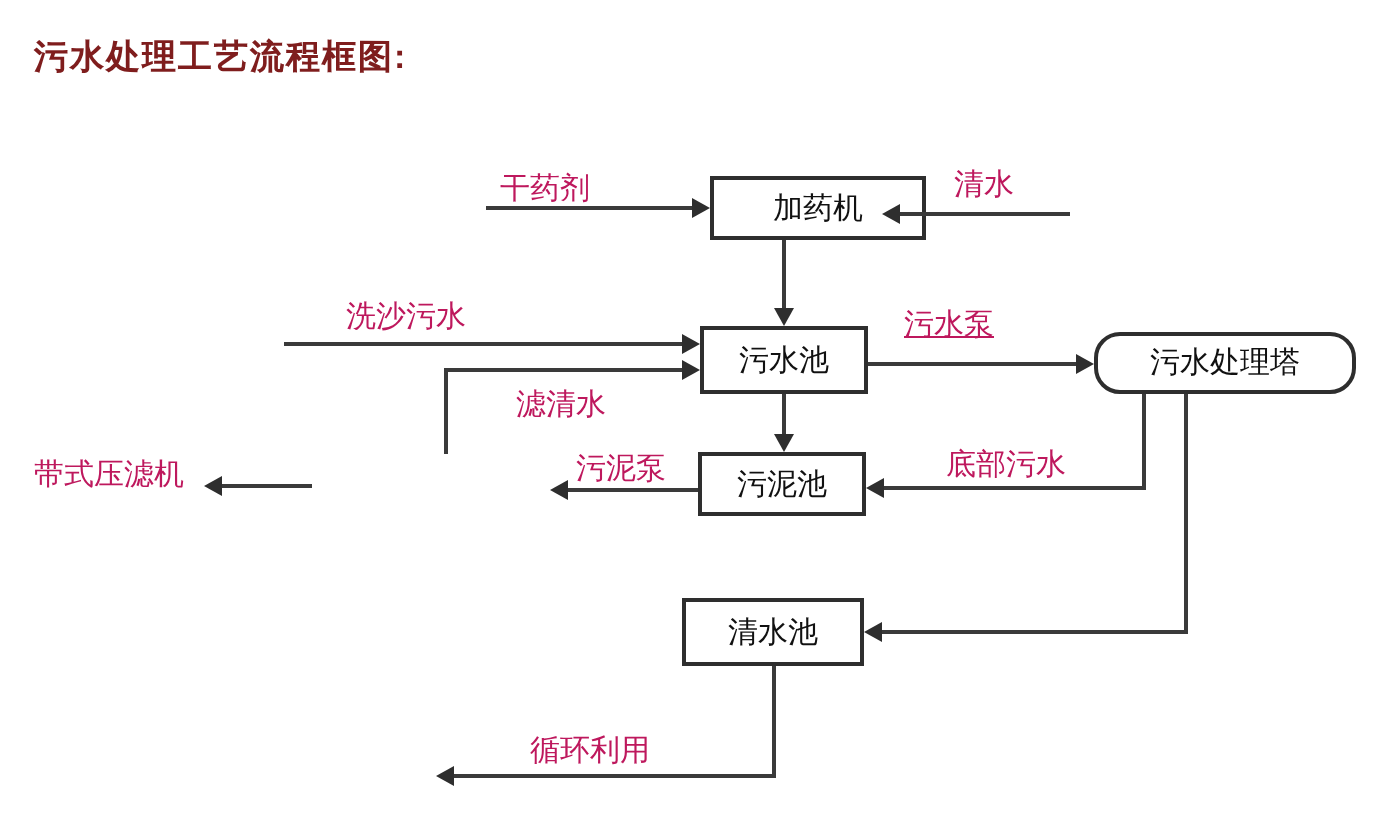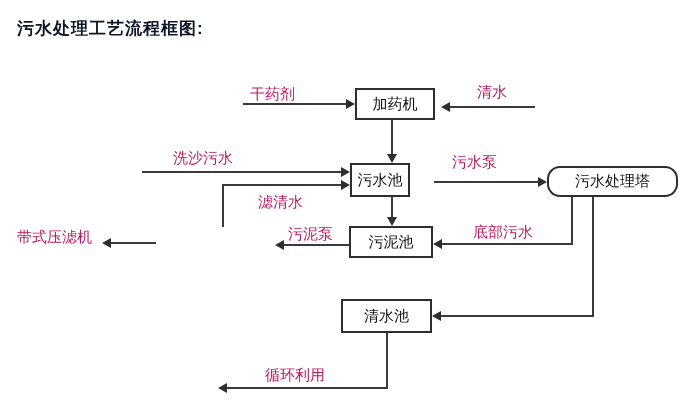--- a/index.html
+++ b/index.html
@@ -3,21 +3,21 @@
 <meta charset="utf-8">
 <style>
   html,body{margin:0;padding:0;background:#ffffff;}
   #canvas{
     position:relative;width:700px;height:420px;background:#ffffff;
     font-family:"Liberation Sans","DejaVu Sans",sans-serif;
     color:#1a1a1a;overflow:hidden;
   }
   .title{
     position:absolute;left:17px;top:17px;
-    font-size:17px;font-weight:bold;color:#0f172a;
+    font-size:17px;font-weight:bold;color:#7f1d1d;
     letter-spacing:1px;
   }
   .box{
     position:absolute;box-sizing:border-box;
     border:2px solid #2e2e2e;background:#ffffff;
     display:flex;align-items:center;justify-content:center;
     font-size:15px;color:#111111;white-space:nowrap;
   }
   .elabel{
     position:absolute;font-size:15px;color:#be185d;white-space:nowrap;
@@ -30,24 +30,24 @@
   .ah-left{border-top:5px solid transparent;border-bottom:5px solid transparent;border-right:9px solid #2e2e2e;}
   .ah-down{border-left:5px solid transparent;border-right:5px solid transparent;border-top:9px solid #2e2e2e;}
 </style>
 </head>
 <body>
 
 <div id="canvas">
 
   <div class="title">污水处理工艺流程框图:</div>
 
-  <div class="box" style="left:355px;top:88px;width:80px;height:32px;text-align:center;">
+  <div class="box" style="left:355px;top:88px;width:108px;height:32px;text-align:center;">
     <span>加药机</span>
   </div>
-  <div class="box" style="left:350px;top:163px;width:60px;height:34px;text-align:center;">
+  <div class="box" style="left:350px;top:163px;width:84px;height:34px;text-align:center;">
     <span>污水池</span>
   </div>
   <div class="box" style="left:547px;top:166px;width:131px;height:31px;border-radius:13px;">
     <span>污水处理塔</span>
   </div>
   <div class="box" style="left:349px;top:226px;width:84px;height:32px;">
     <span>污泥池</span>
   </div>
   <div class="box" style="left:341px;top:299px;width:91px;height:34px;">
     <span>清水池</span>
@@ -66,21 +66,21 @@
 
   <div class="elabel" style="left:173px;top:149px;text-align:right;">洗沙污水</div>
   <div class="hline" style="left:142px;top:171px;width:199px;"></div>
   <div class="ah ah-right" style="left:341px;top:167px;"></div>
 
   <div class="elabel" style="left:258px;top:193px;">滤清水</div>
   <div class="vline" style="left:222px;top:184px;height:43px;"></div>
   <div class="hline" style="left:222px;top:184px;width:119px;"></div>
   <div class="ah ah-right" style="left:341px;top:180px;"></div>
 
-  <div class="elabel" style="left:452px;top:153px;">污水泵</div>
+  <div class="elabel" style="left:452px;top:153px;text-decoration:underline;">污水泵</div>
   <div class="hline" style="left:434px;top:181px;width:104px;"></div>
   <div class="ah ah-right" style="left:538px;top:177px;"></div>
 
   <div class="vline" style="left:391px;top:197px;height:21px;"></div>
   <div class="ah ah-down" style="left:387px;top:217px;"></div>
 
   <div class="elabel" style="left:473px;top:223px;">底部污水</div>
   <div class="vline" style="left:571px;top:197px;height:48px;"></div>
   <div class="hline" style="left:442px;top:243px;width:131px;"></div>
   <div class="ah ah-left" style="left:433px;top:239px;"></div>

